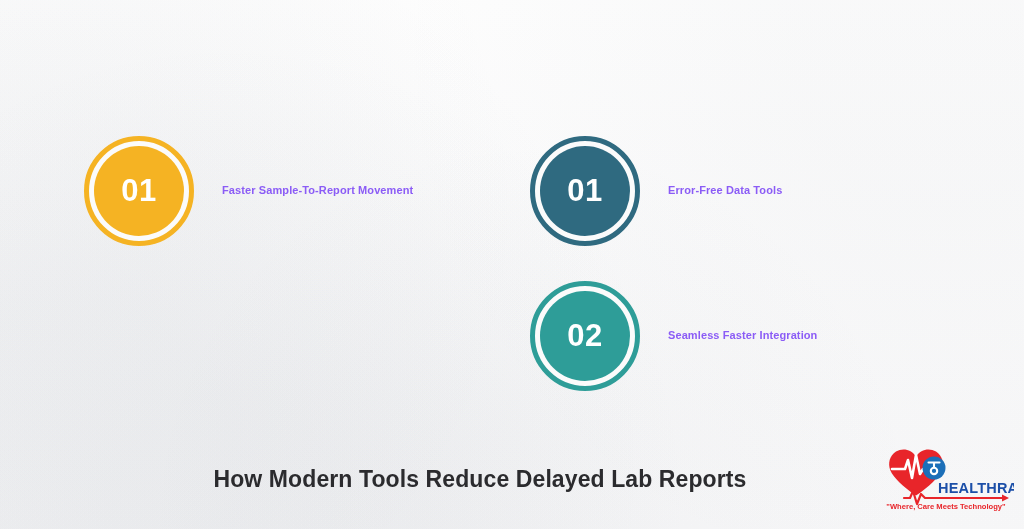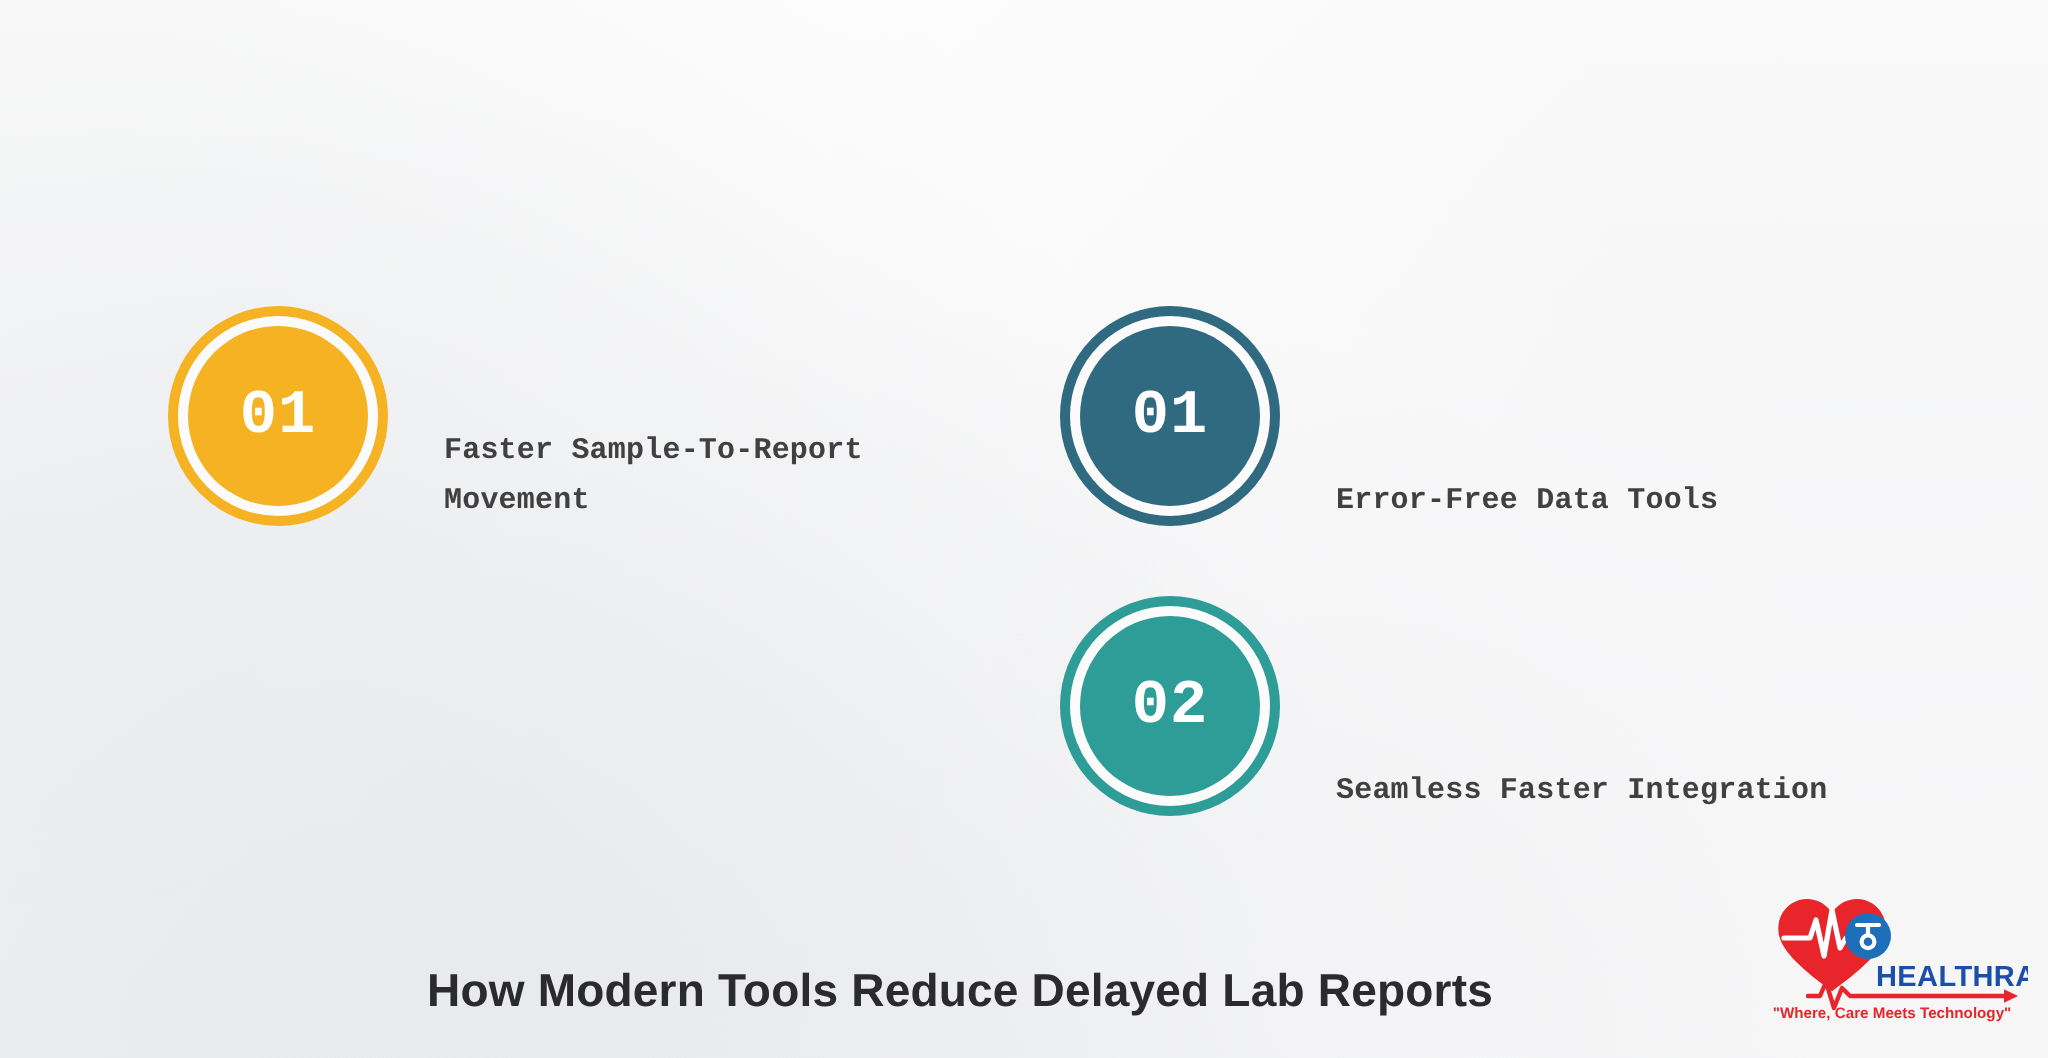--- a/index.html
+++ b/index.html
@@ -38,22 +38,21 @@
     left:84px;
     top:118px;
     width:870px;
     display:grid;
     grid-template-columns:446px 424px;
     grid-template-rows:145px 145px;
   }
 
   .item {
     display:flex;
-    align-items:flex-end;
-    font-family:Liberation Mono, monospace;
+    align-items:center;
   }
 
   
   .badge {
     width:110px;
     height:110px;
     border-radius:50%;
     flex:0 0 110px;
     display:flex;
     align-items:center;
@@ -76,42 +75,41 @@
     z-index:1;
     color:#ffffff;
     font-size:31px;
     font-weight:bold;
     letter-spacing:.5px;
     line-height:1;
   }
 
   .item-label {
     margin-left:28px;
-    font-size:15px;
+    font-size:11px;
     font-weight:bold;
-    color:#404040;
+    color:#8b5cf6;
     line-height:25px;
     letter-spacing:.1px;
     max-width:270px;
   }
 
   .item-label.wide { max-width:285px; }
 
   
   .footer-title {
     position:absolute;
     left:0;
     top:466px;
     width:960px;
     text-align:center;
     font-size:23px;
     font-weight:bold;
     color:#2b2b2e;
     letter-spacing:.1px;
-    margin-top:16px;
   }
 
   
   .logo {
     position:absolute;
     left:878px;
     top:446px;
     width:136px;
     height:66px;
   }

